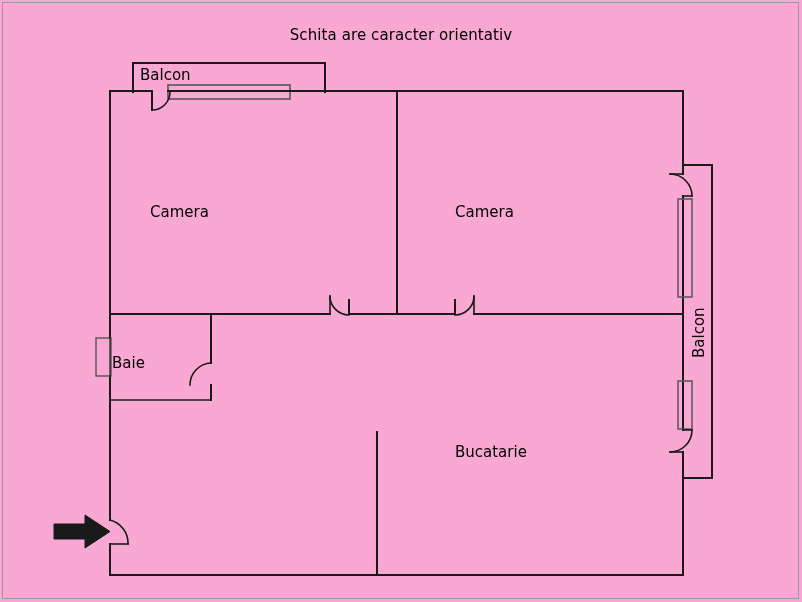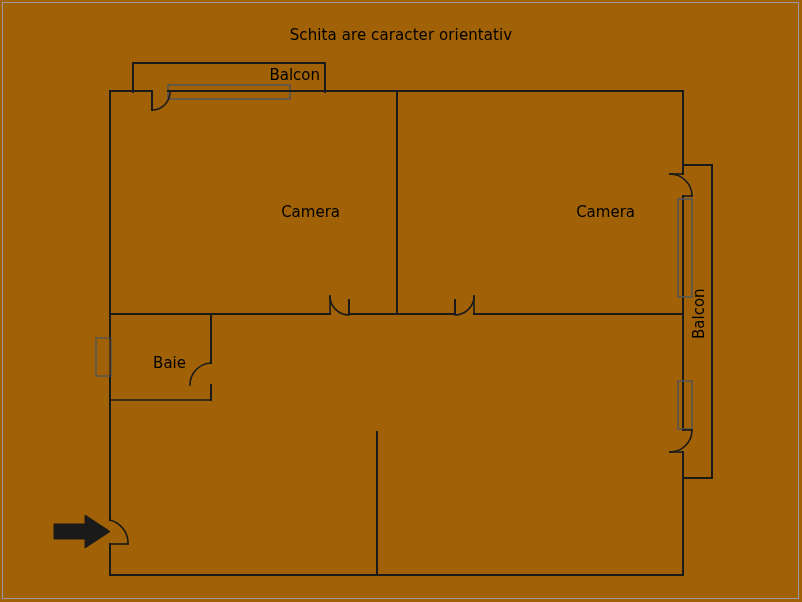--- a/index.html
+++ b/index.html
@@ -10,21 +10,21 @@
   body {
     width: 802px;
     height: 602px;
     font-family: "DejaVu Sans", "Liberation Sans", sans-serif;
     overflow: hidden;
   }
   #page {
     position: relative;
     width: 802px;
     height: 602px;
-    background: #a16207;
+    background: #f9a8d4;
     box-sizing: border-box;
   }
   .frame-border {
     position: absolute;
     left: 2px;
     top: 2px;
     width: 797px;
     height: 597px;
     border: 1px solid #9a9a9a;
     box-sizing: border-box;
@@ -43,31 +43,31 @@
     text-align: center;
     font-size: 15px;
     color: #000000;
     letter-spacing: 0.1px;
   }
   .room-label {
     position: absolute;
     font-size: 15px;
     color: #000000;
     white-space: nowrap;
-    text-align: right;
+    text-align: left;
   }
   .room-label.vertical {
     writing-mode: vertical-rl;
     text-orientation: mixed;
     transform: rotate(180deg);
   }
   .lbl-balcon-top { left: 140px; top: 66px; width: 180px; }
   .lbl-camera-1   { left: 150px; top: 203px; width: 190px; }
   .lbl-camera-2   { left: 455px; top: 203px; width: 180px; }
-  .lbl-baie       { left: 96px; top: 354px; width: 90px; }
+  .lbl-baie       { left: 112px; top: 354px; width: 90px; }
   .lbl-hol        { left: 180px; top: 472px; width: 110px; }
   .lbl-bucatarie  { left: 455px; top: 443px; width: 150px; }
   .lbl-balcon-right { left: 690px; top: 288px; height: 70px; }
 </style>
 </head>
 <body>
 
 <div id="page">
 
   <div class="frame-border"></div>
@@ -201,16 +201,17 @@
 
   <div class="room-label lbl-balcon-top">Balcon</div>
 
   <div class="room-label lbl-camera-1">Camera</div>
 
   <div class="room-label lbl-camera-2">Camera</div>
 
   <div class="room-label lbl-baie">Baie</div>
 
 
+  <div class="room-label lbl-bucatarie">Bucatarie</div>
 
   <div class="room-label vertical lbl-balcon-right">Balcon</div>
 
 </div>
 
 </body></html>

